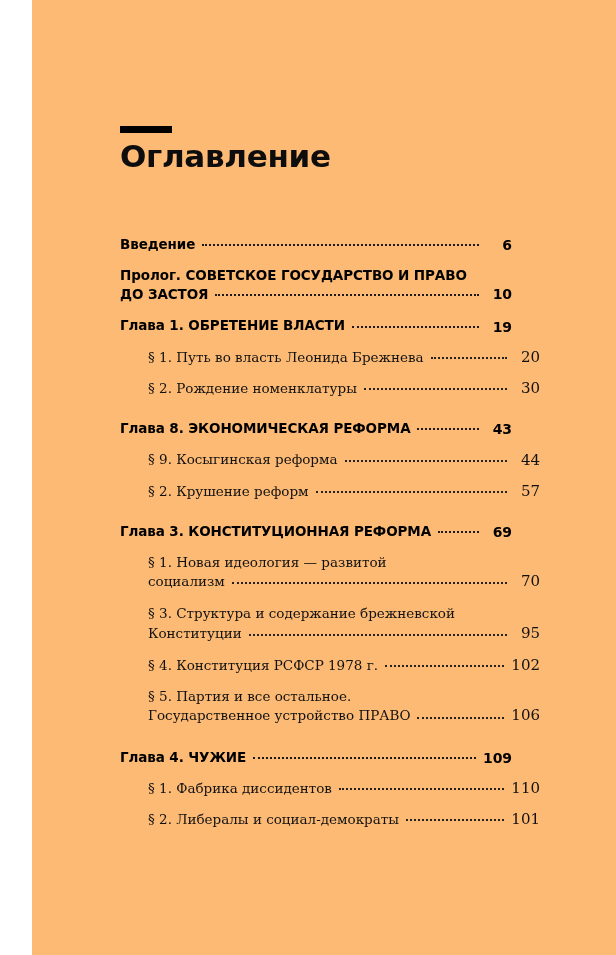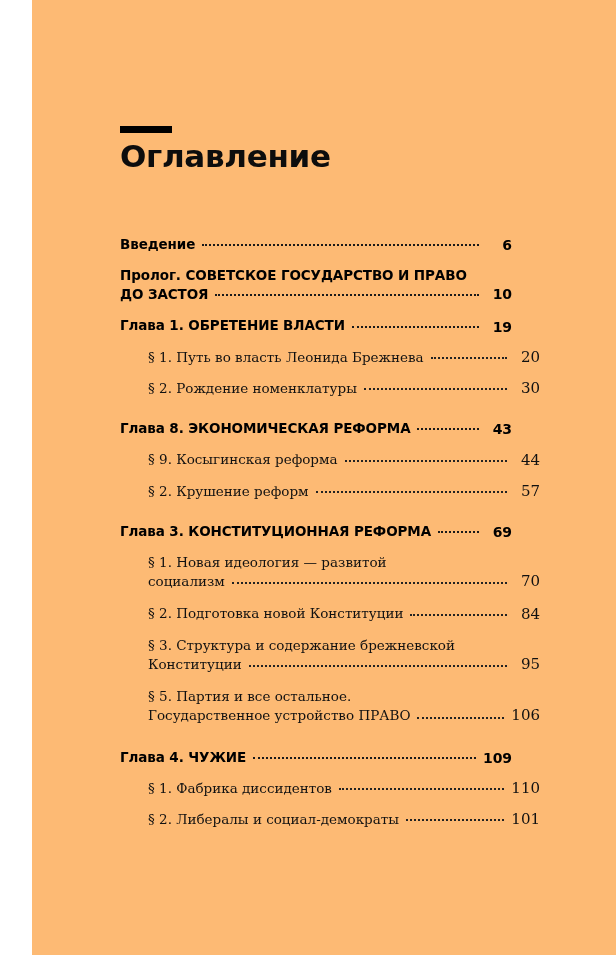--- a/index.html
+++ b/index.html
@@ -179,32 +179,32 @@
           <span class="entry-page">69</span>
         </div>
         <div class="entry level-2 wrap">
           <span class="line-1">§ 1. Новая идеология — развитой</span>
           <span class="line-2">
             <span class="tail">социализм</span>
             <span class="leader"></span>
             <span class="entry-page">70</span>
           </span>
         </div>
-        <div class="entry level-2">
-          <span class="entry-label">§ 2. Подготовка новой Конституции</span>
-          <span class="leader"></span>
-          <span class="entry-page">84</span>
-        </div>
         <div class="entry level-2 wrap">
           <span class="line-1">§ 3. Структура и содержание брежневской</span>
           <span class="line-2">
             <span class="tail">Конституции</span>
             <span class="leader"></span>
             <span class="entry-page">95</span>
           </span>
+        </div>
+        <div class="entry level-2">
+          <span class="entry-label">§ 4. Конституция РСФСР 1978 г.</span>
+          <span class="leader"></span>
+          <span class="entry-page">102</span>
         </div>
         <div class="entry level-2 wrap">
           <span class="line-1">§ 5. Партия и все остальное.</span>
           <span class="line-2">
             <span class="tail">Государственное устройство ПРАВО</span>
             <span class="leader"></span>
             <span class="entry-page">106</span>
           </span>
         </div>
         <div class="group-gap"></div>

